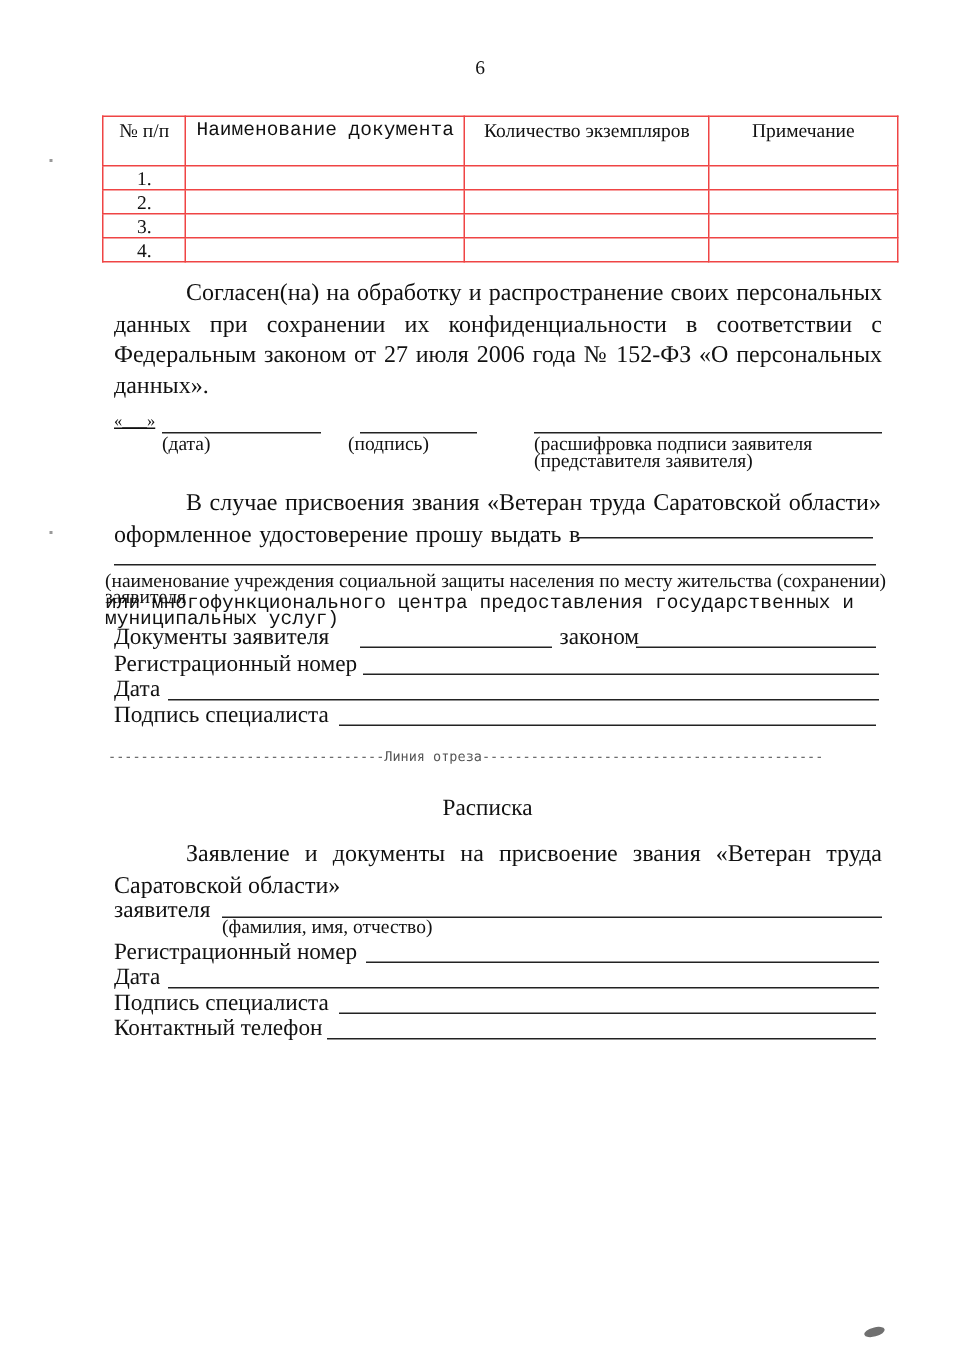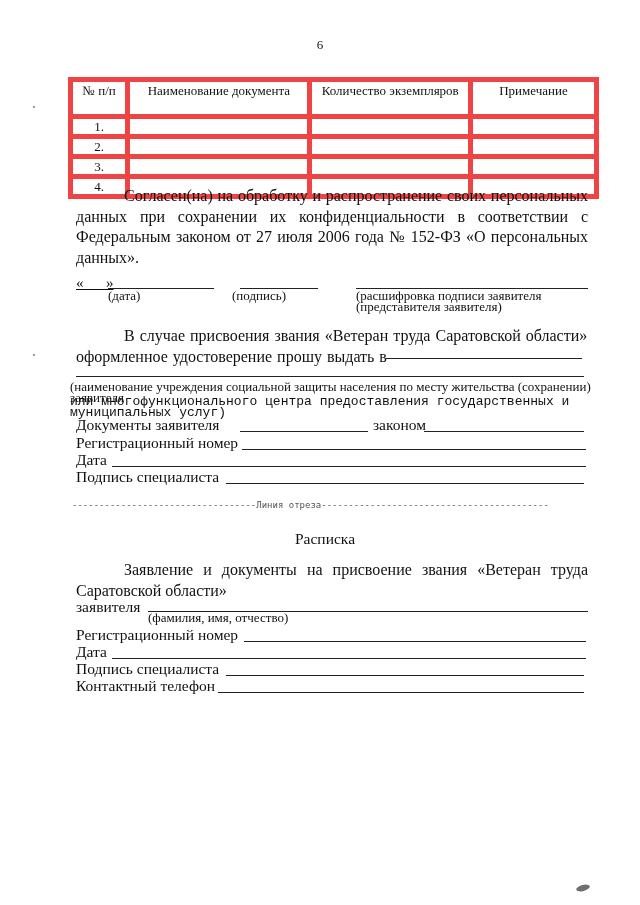--- a/index.html
+++ b/index.html
@@ -3,25 +3,25 @@
 <meta charset="utf-8">
 <style>
   html, body { margin: 0; padding: 0; background: #ffffff; }
   body { width: 640px; height: 905px; position: relative; overflow: hidden;
          font-family: "Liberation Serif", "DejaVu Serif", serif; color: #111; }
   .abs { position: absolute; }
   .page-num { left: 0; width: 640px; top: 37px; text-align: center; font-size: 13px; }
 
   table.doc-table { position: absolute; left: 68px; top: 77px; width: 531px;
                     border-collapse: collapse; font-size: 13px; }
-  table.doc-table td, table.doc-table th { border: 5px solid #ef4444; padding: 0; font-weight: normal; }
+  table.doc-table td, table.doc-table th { border: 1px solid #ef4444; padding: 0; font-weight: normal; }
   table.doc-table th { vertical-align: top; height: 31px; line-height: 15px; padding-top: 1px; text-align: center; }
   table.doc-table td { height: 15px; line-height: 14px; }
   .c-num { width: 44px; text-align: center; }
-  .c-name { width: 190px; }
+  .c-name { width: 190px; font-family: Liberation Mono, monospace; }
   .c-qty { width: 167px; margin-top: 20px; }
   .c-note { width: 128px; }
 
   .para { font-size: 16px; line-height: 20.5px; text-align: justify; }
   .indent { text-indent: 48px; }
 
   .line { position: absolute; border-bottom: 1px solid #222; height: 0; }
   .small { font-size: 13px; line-height: 11px; text-align: left; }
   .label { font-size: 15.5px; line-height: 17px; white-space: nowrap; }
   .cut { font-family: "DejaVu Sans Mono", "Liberation Mono", monospace; font-size: 9px; color: #555;
@@ -67,21 +67,21 @@
       <td class="c-num">4.</td>
       <td></td>
       <td></td>
       <td></td>
     </tr>
   </tbody>
 </table>
 
 <div class="abs para indent" style="left:76px; top:186px; width:512px;">Согласен(на) на обработку и распространение своих персональных данных при сохранении их конфиденциальности в соответствии с Федеральным законом от 27 июля 2006 года № 152-ФЗ «О персональных данных».</div>
 
-<div class="abs" style="left:76px; top:275px; font-size:15px;text-decoration:underline;">«___»</div>
+<div class="abs" style="left:76px; top:275px; font-size:11px;text-decoration:underline;">«___»</div>
 <div class="line" style="left:108px; top:288px; width:106px;"></div>
 <div class="line" style="left:240px; top:288px; width:78px;"></div>
 <div class="line" style="left:356px; top:288px; width:232px;"></div>
 <div class="abs small" style="left:108px; top:290px; width:80px;">(дата)</div>
 <div class="abs small" style="left:232px; top:290px; width:80px;">(подпись)</div>
 <div class="abs small" style="left:356px; top:290px; width:232px;">(расшифровка подписи заявителя</div>
 <div class="abs small" style="left:356px; top:301px; width:232px;">(представителя заявителя)</div>
 
 <div class="abs para indent" style="left:76px; top:326px; width:512px; text-align:left; word-spacing:1px;">В случае присвоения звания «Ветеран труда Саратовской области» оформленное удостоверение прошу выдать в</div>
 <div class="line" style="left:386px; top:358px; width:196px;"></div>

